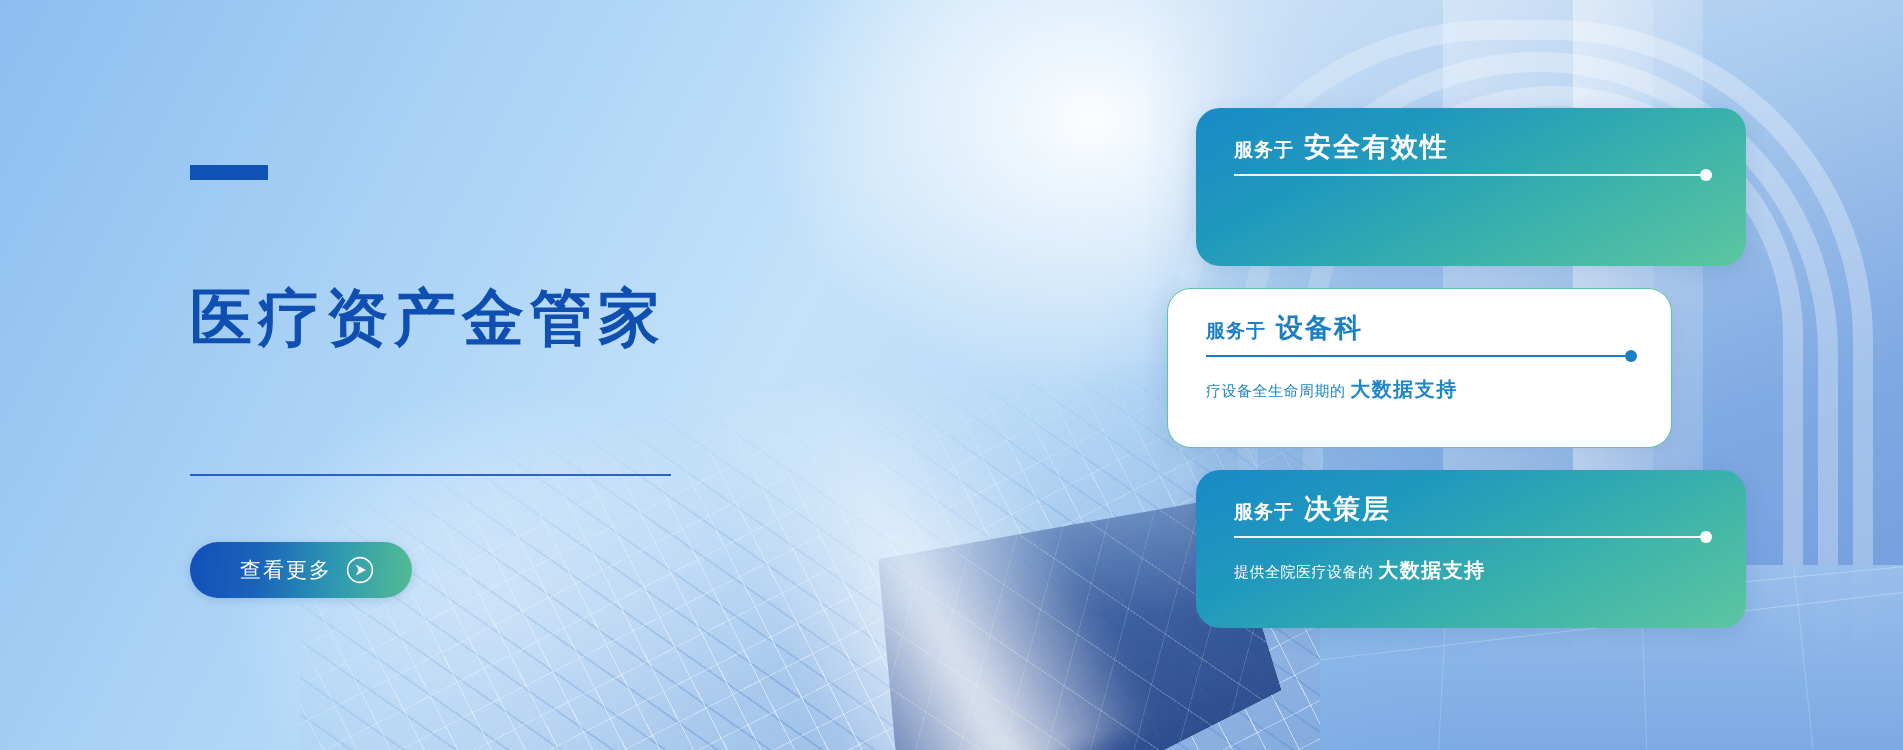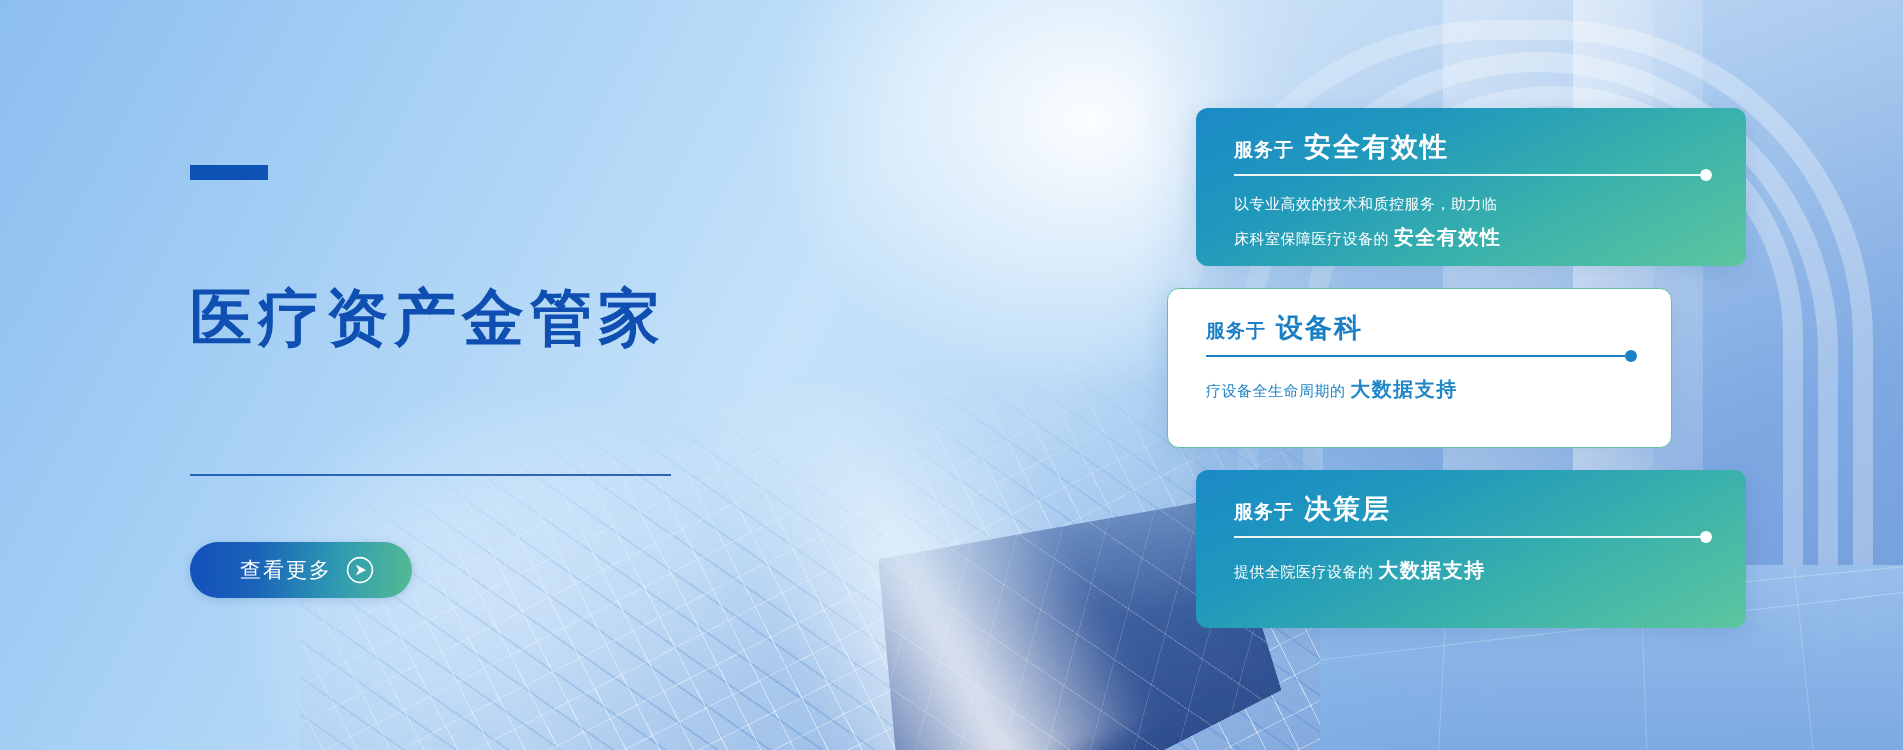--- a/index.html
+++ b/index.html
@@ -183,21 +183,21 @@
     font-weight: 400;
     margin-left: 12px;
   }
   .cta-arrow { width: 28px; height: 28px; display: block; }
 
   
   .cards { position: absolute; left: 0; top: 0; width: 1903px; height: 750px; }
 
   .card {
     position: absolute;
-    border-radius: 12px;
+    border-radius: 24px;
     padding: 26px 34px 12px 38px;
   }
   .card.grad {
     background: linear-gradient(152deg, #1a8ac6 0%, #2098bd 30%, #38b0ac 62%, #5cc69f 100%);
     box-shadow: 0 6px 22px rgba(28,90,150,.16);
   }
   .card.light {
     background: #ffffff;
     border: 1.5px solid #5ec2a6;
     box-shadow: 0 6px 26px rgba(28,90,150,.14);
@@ -319,24 +319,20 @@
 
     <div class="card grad card-1">
       <div class="card-title">
         <span class="pre">服务于</span>
         <span class="strong">安全有效性</span>
       </div>
       <div class="card-divider">
         <span class="bar"></span>
         <span class="dot"></span>
       </div>
-      <div class="card-desc">
-        <div>以专业高效的技术和质控服务，助力临</div>
-        <div><span>床科室保障医疗设备的</span> <span class="hl">安全有效性</span></div>
-      </div>
     </div>
 
     <div class="card light card-2">
       <div class="card-title">
         <span class="pre">服务于</span>
         <span class="strong">设备科</span>
       </div>
       <div class="card-divider">
         <span class="bar"></span>
         <span class="dot"></span>

